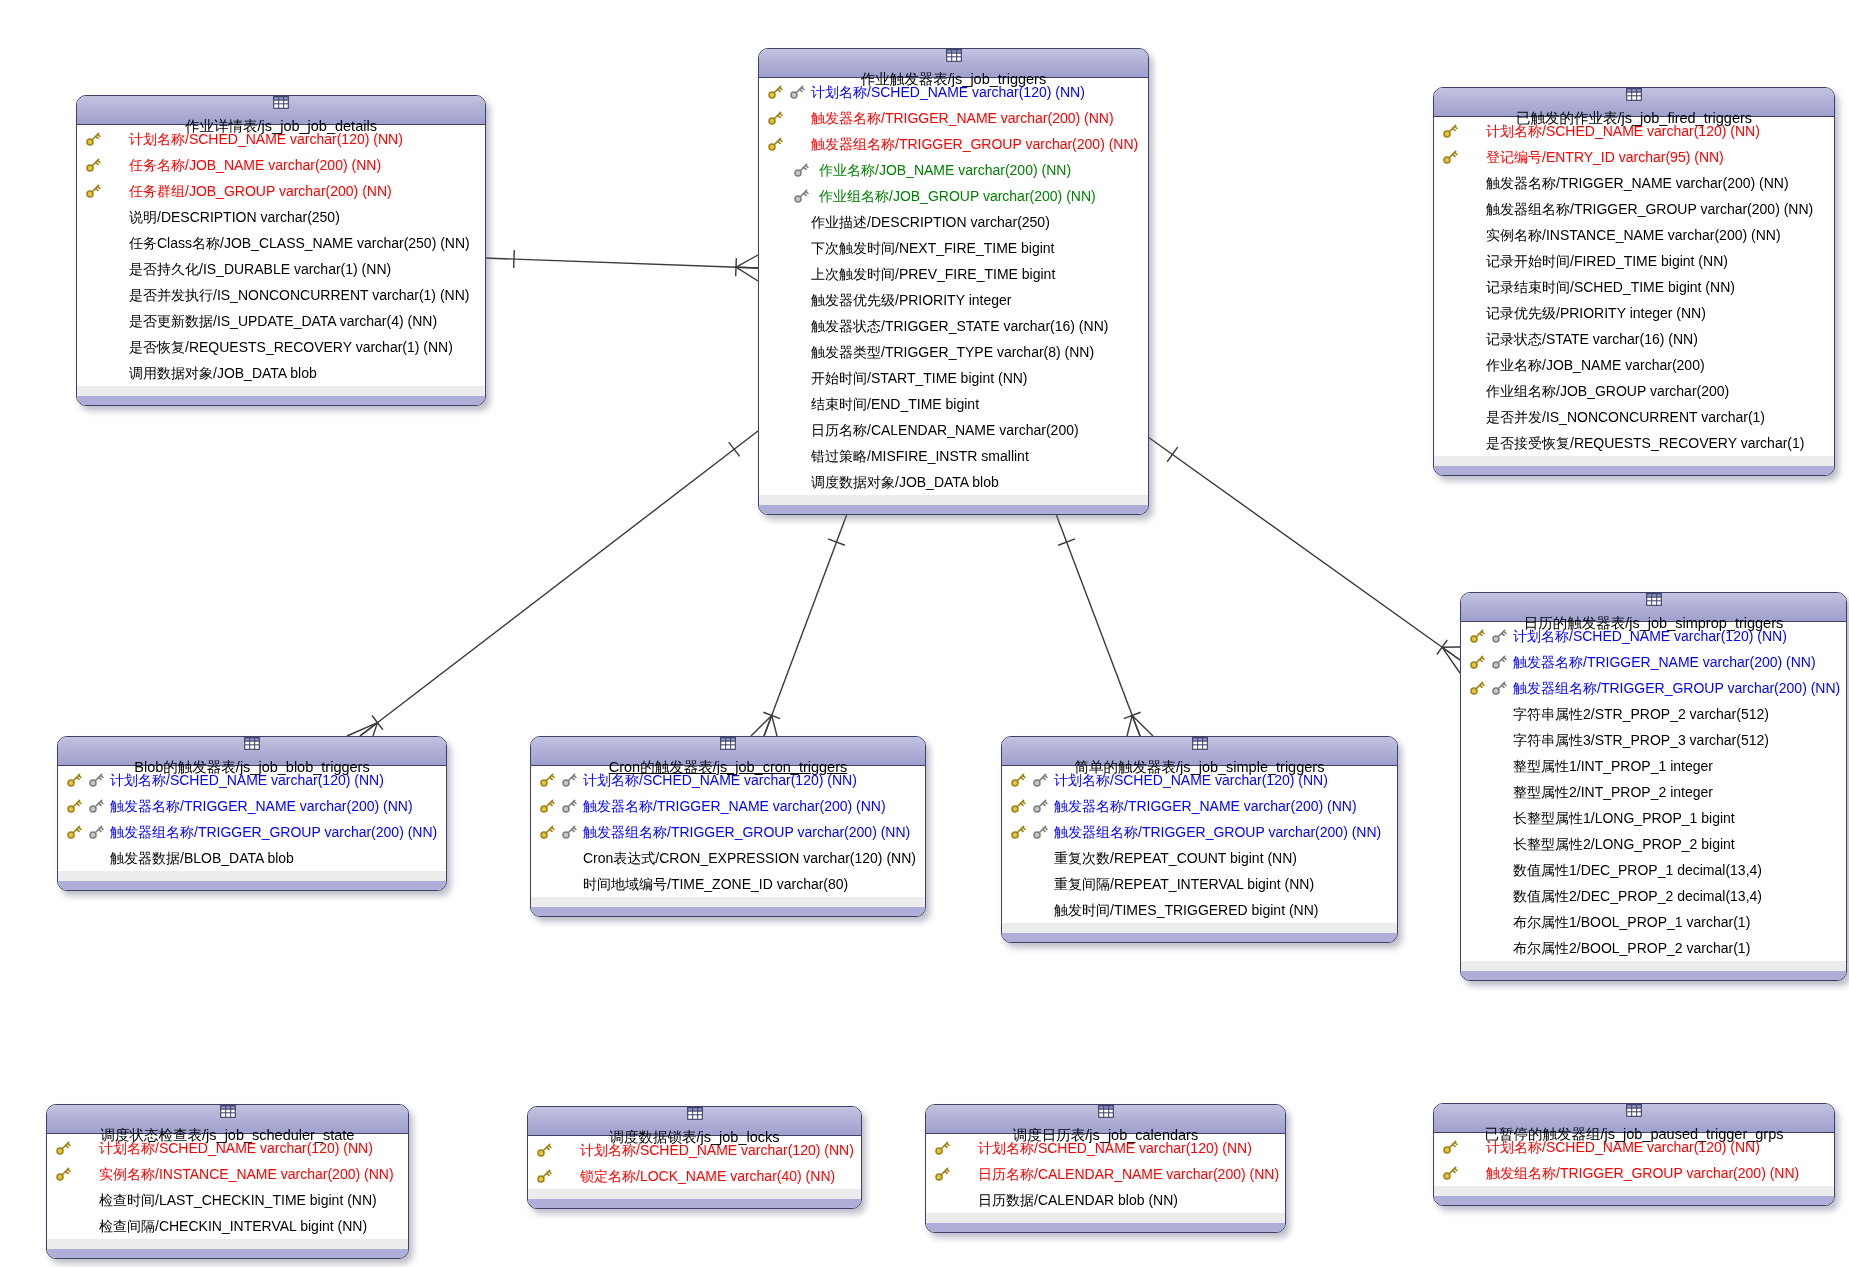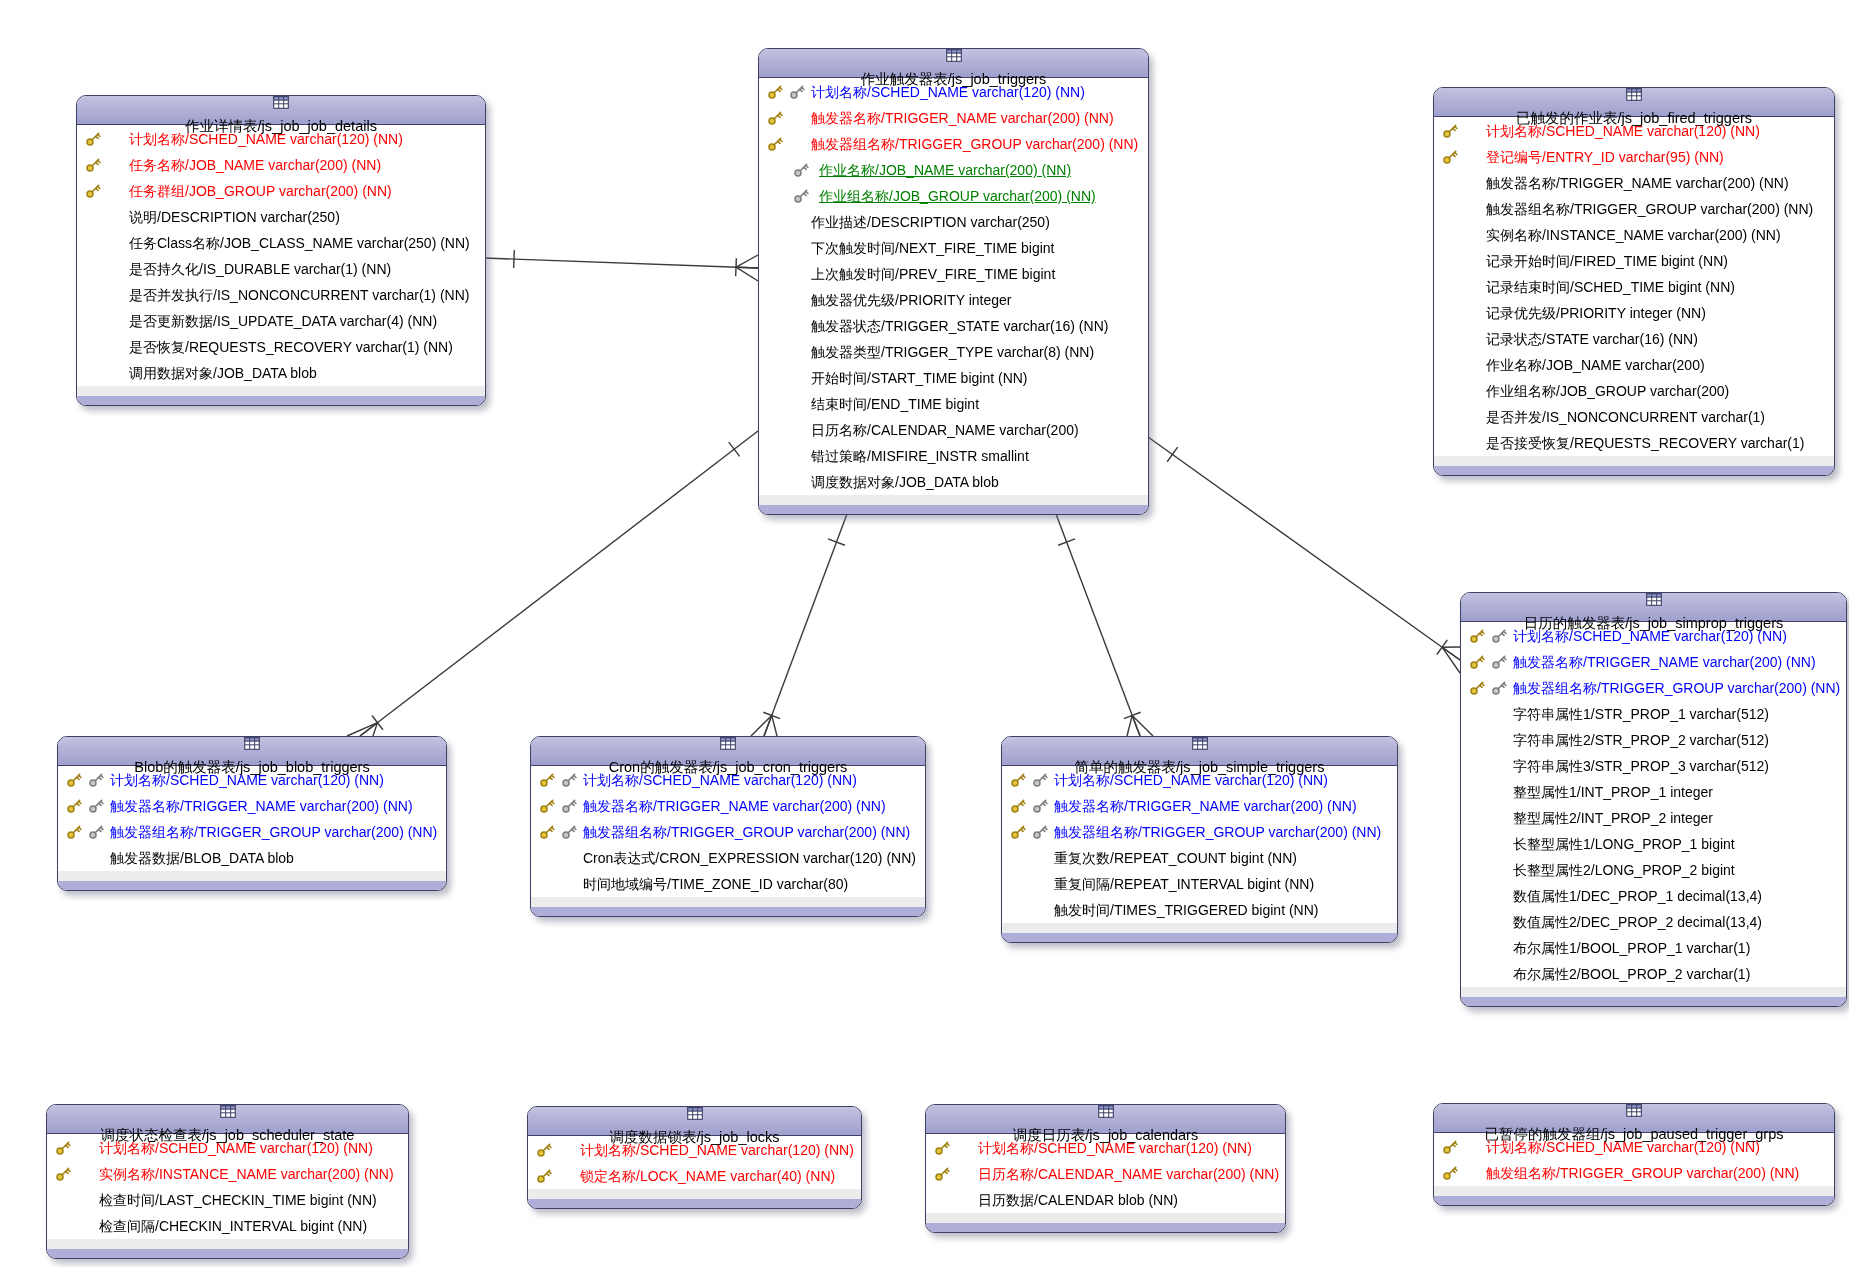--- a/index.html
+++ b/index.html
@@ -44,21 +44,21 @@
     position:absolute;left:52px;top:0;
     white-space:nowrap;
   }
   .trow.indent .ftext{left:60px;}
   .key{position:absolute;top:5px;display:inline-flex;}
   .k1{left:8px;}
   .k2{left:30px;}
   .k2s{left:34px;}
   .trow.pk .ftext{color:#ff0000;}
   .trow.pkfk .ftext{color:#0000ff;}
-  .trow.fk .ftext{color:#008000;text-decoration:underline;}
+  .trow.fk .ftext{color:#008000;}
   .trow.plain .ftext{color:#000;}
   .tfoot{height:19px;}
   .tfoot .band1{height:10px;background:#ececec;}
   .tfoot .band2{height:9px;background:#aeaed8;}
   .relline{stroke:#3a3a3a;stroke-width:1.4;fill:none;}
 </style>
 </head>
 <body>
 
 <div id="canvas">
@@ -590,23 +590,20 @@
           </span>
           <span class="key k2">
             <svg width="16" height="16" viewBox="0 0 16 16">
               <circle cx="5" cy="11" r="3" fill="#c9c9c9" stroke="#7d7d7d" stroke-width="1.5"></circle>
               <path d="M7.2 8.8 L13.6 2.4 M10.8 5.2 L13 7.4 M12.7 3.3 L14.9 5.5" fill="none" stroke="#7d7d7d" stroke-width="1.6" stroke-linecap="round"></path>
             </svg>
           </span>
           <span class="ftext">触发器组名称/TRIGGER_GROUP varchar(200) (NN)</span>
         </div>
         <div class="trow plain">
-          <span class="ftext">字符串属性1/STR_PROP_1 varchar(512)</span>
-        </div>
-        <div class="trow plain">
           <span class="ftext">字符串属性2/STR_PROP_2 varchar(512)</span>
         </div>
         <div class="trow plain">
           <span class="ftext">字符串属性3/STR_PROP_3 varchar(512)</span>
         </div>
         <div class="trow plain">
           <span class="ftext">整型属性1/INT_PROP_1 integer</span>
         </div>
         <div class="trow plain">
           <span class="ftext">整型属性2/INT_PROP_2 integer</span>
@@ -788,20 +785,20 @@
         <div class="band2"></div>
       </div>
     </div>
 </div>
 
 <style>
   #tbl-job_details{left:76px;top:95px;width:408px;}
   #tbl-triggers{left:758px;top:48px;width:389px;}
   #tbl-fired_triggers{left:1433px;top:87px;width:400px;}
   #tbl-blob_triggers{left:57px;top:736px;width:388px;}
-  #tbl-cron_triggers{left:530px;top:736px;width:394px;}
+  #tbl-cron_triggers{left:530px;top:736px;width:394px;text-decoration:underline;}
   #tbl-simple_triggers{left:1001px;top:736px;width:395px;}
   #tbl-simprop_triggers{left:1460px;top:592px;width:385px;}
   #tbl-scheduler_state{left:46px;top:1104px;width:361px;}
   #tbl-locks{left:527px;top:1106px;width:333px;text-align:center;}
   #tbl-calendars{left:925px;top:1104px;width:359px;}
   #tbl-paused_trigger_grps{left:1433px;top:1103px;width:400px;}
 </style>
 
 </body></html>

